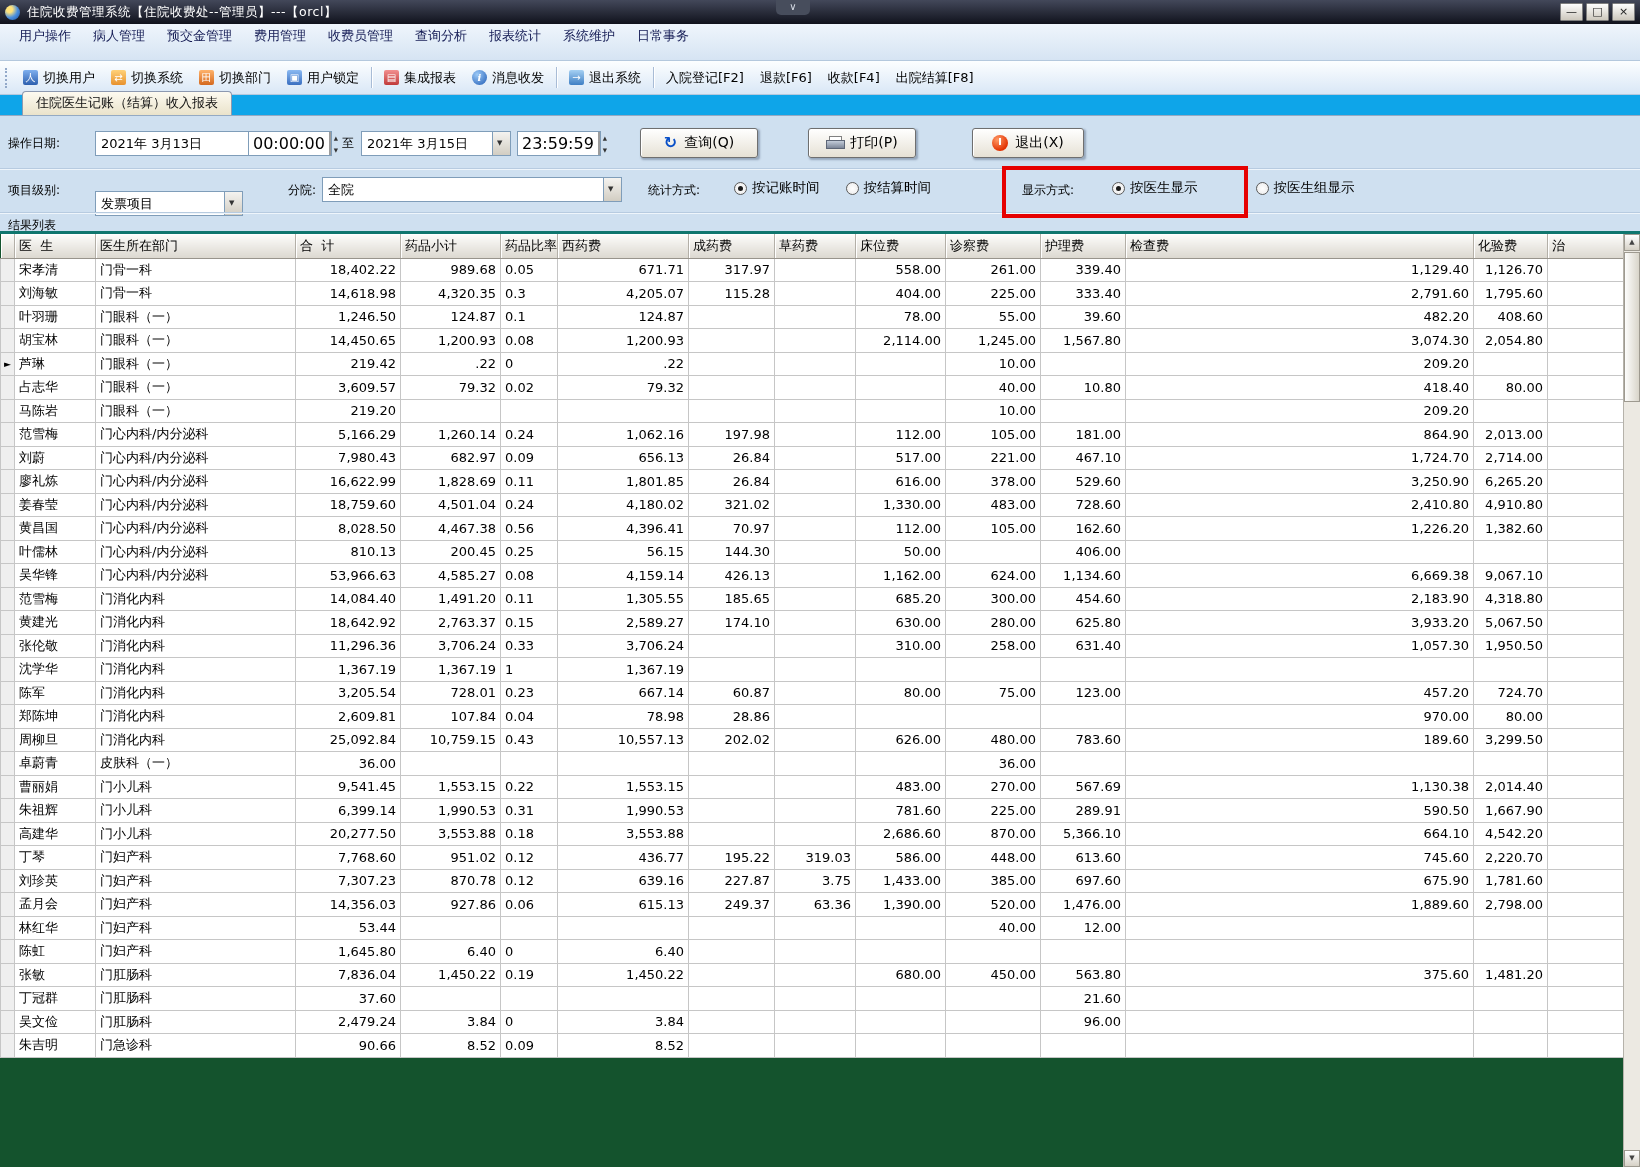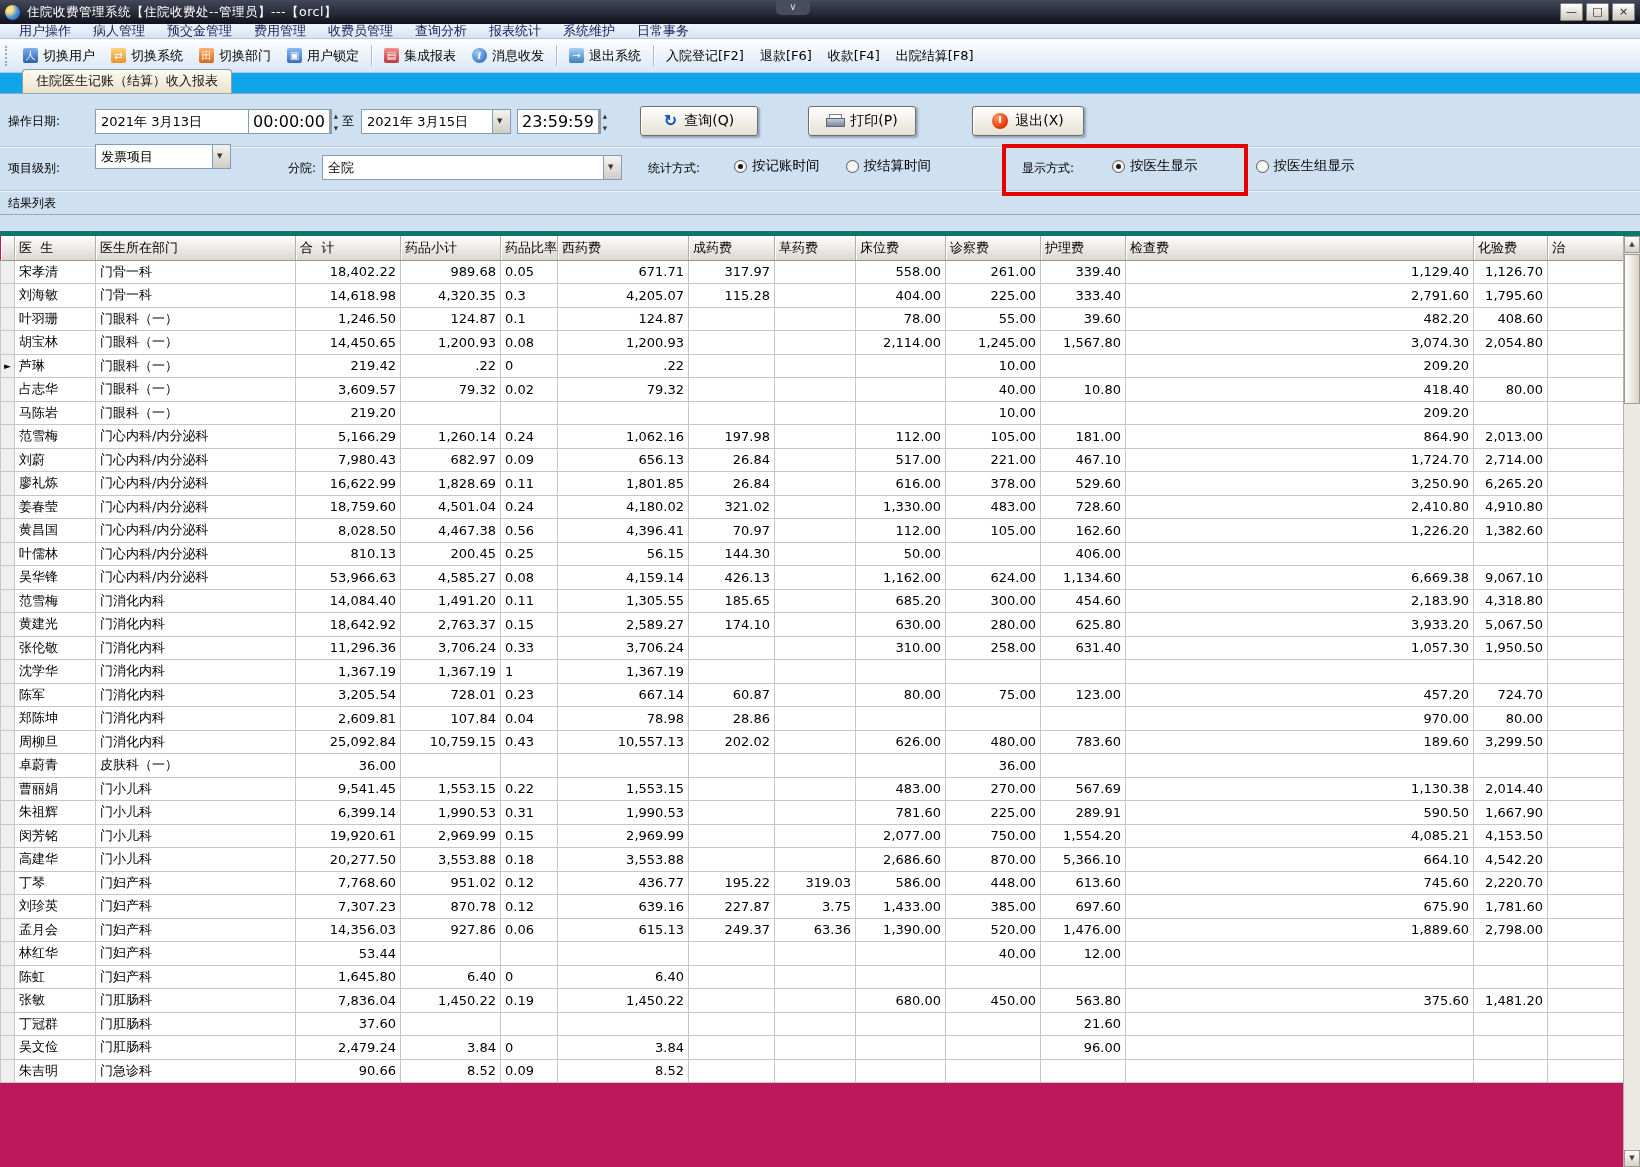--- a/index.html
+++ b/index.html
@@ -8,21 +8,21 @@
 
   
   .titlebar{height:24px;background:linear-gradient(#43485a,#10121c);display:flex;align-items:center;padding:0 5px;position:relative;color:#fff}
   .app-icon{width:15px;height:15px;border-radius:50%;background:radial-gradient(circle at 30% 30%,#ffe27a 20%,#4a8fe0 55%,#1c4f9c);flex:0 0 auto}
   .win-title{font-size:12.5px;margin-left:7px;letter-spacing:.5px;white-space:nowrap}
   .titlebar-chev{position:absolute;left:776px;top:0;width:34px;height:15px;background:#474d5c;color:#d7dce5;font-size:10px;line-height:13px;text-align:center;border-radius:0 0 5px 5px}
   .winbtns{margin-left:auto;display:flex;gap:3px}
   .winbtn{width:23px;height:18px;background:linear-gradient(#fefefe,#cdc8bd);border:1px solid #7f7f7f;border-radius:1px;font-size:11px;line-height:15px;text-align:center;color:#222}
 
   
-  .menubar{height:15px;background:linear-gradient(#eff5fc,#d6e4f3);border-bottom:1px solid #b4c8dd;display:flex;align-items:center;padding-left:8px}
+  .menubar{height:37px;background:linear-gradient(#eff5fc,#d6e4f3);border-bottom:1px solid #b4c8dd;display:flex;padding-left:8px}
   .menu-item{padding:3px 11px;font-size:13px;color:#151c55;white-space:nowrap}
 
   
   .toolbar{height:34px;background:linear-gradient(#fcfeff,#d9e7f6);border-bottom:1px solid #b4c8dd;display:flex;align-items:center;padding-left:3px}
   .tb-grip{width:5px;height:20px;border-left:2px dotted #93a9c9;margin:0 5px 0 2px}
   .tb-item{display:inline-flex;align-items:center;gap:5px;padding:4px 8px;font-size:13px;white-space:nowrap;border-radius:2px}
   .tb-sep{width:1px;height:21px;background:#a8bcd6;box-shadow:1px 0 0 #fff;margin:0 4px}
   .tbico{width:15px;height:15px;display:inline-block;border-radius:2px;font-size:10px;line-height:15px;text-align:center;color:#fff;flex:0 0 auto}
   .tbico-switch-user{background:linear-gradient(#7fb0ef,#2d5fae)}
   .tbico-switch-system{background:linear-gradient(#ffd27a,#e8912d)}
@@ -59,21 +59,21 @@
   .ico-print::after{content:"";position:absolute;left:0;top:4px;width:17px;height:7px;background:linear-gradient(#c3ccd9,#7c8698);border:1px solid #5d6676}
   .ico-exit{width:16px;height:16px;border-radius:50%;background:radial-gradient(circle at 35% 30%,#ff9a66,#e23000 72%);position:relative;display:inline-block}
   .ico-exit::after{content:"";position:absolute;left:7px;top:3px;width:2px;height:7px;background:#fff}
   .radio-group{display:flex;align-items:center}
   .radio-opt{display:inline-flex;align-items:center;gap:5px;font-size:13.5px;white-space:nowrap}
   .radio{width:13px;height:13px;border-radius:50%;background:radial-gradient(#fff,#e9e9e9);border:1px solid #5a5a5a;display:inline-block;position:relative;flex:0 0 auto}
   .radio.sel::after{content:"";position:absolute;left:3px;top:3px;width:5px;height:5px;border-radius:50%;background:#1a1a1a}
   .redbox{border:4px solid #e60000;pointer-events:none;z-index:5}
 
   
-  .gridwrap{position:absolute;left:0;right:0;top:231px;bottom:0;background:#be185d;border-top:5px solid #0f766e}
+  .gridwrap{position:absolute;left:0;right:0;top:231px;bottom:0;background:#14532d;border-top:3px solid #0f766e}
   table{border-collapse:collapse;table-layout:fixed;width:1623px;font-size:13px}
   th{height:24px;font-weight:normal;text-align:left;padding:0 4px;white-space:pre;overflow:hidden;background:linear-gradient(#fdfdfb,#dcd8d0);border-right:1px solid #b3afa7;border-bottom:1px solid #98948c;box-shadow:inset 1px 1px 0 #fff}
   td{height:23.5px;border:1px solid #c6c6c6;padding:0 4px;white-space:nowrap;overflow:hidden}
   td.num{text-align:right}
   td.txt{text-align:left}
   td.mark{padding:0;text-align:center;font-size:9px;color:#000;background:#efefef;border:1px solid #c6c6c6}
   tbody tr{background:#fff}
 
   
   .vscroll{position:absolute;top:0;bottom:0;right:0;width:17px;background:#ece9e2;border-left:1px solid #b5b2aa}
@@ -199,21 +199,21 @@
     <span>打印(P)</span>
   </button>
   <button class="btn3d" style="left:972px;top:12px;width:112px">
     <span class="ico-exit"></span>
     <span>退出(X)</span>
   </button>
 
   <div class="hline" style="top:52px"></div>
 
   <span class="flabel" style="left:8px;top:66px">项目级别:</span>
-  <div class="combo" style="left:95px;top:50px;width:136px">
+  <div class="combo" style="left:95px;top:75px;width:148px">
     <span class="val">发票项目</span>
     <span class="drop"></span>
   </div>
 
   <span class="flabel" style="left:288px;top:66px">分院:</span>
   <div class="combo" style="left:322px;top:61px;width:300px">
     <span class="val">全院</span>
     <span class="drop"></span>
   </div>
 
@@ -689,37 +689,20 @@
           <td class="num"></td>
           <td class="num">781.60</td>
           <td class="num">225.00</td>
           <td class="num">289.91</td>
           <td class="num">590.50</td>
           <td class="num">1,667.90</td>
           <td></td>
         </tr>
         <tr>
           <td class="mark"></td>
-          <td class="txt">闵芳铭</td>
-          <td class="txt">门小儿科</td>
-          <td class="num">19,920.61</td>
-          <td class="num">2,969.99</td>
-          <td class="txt">0.15</td>
-          <td class="num">2,969.99</td>
-          <td class="num"></td>
-          <td class="num"></td>
-          <td class="num">2,077.00</td>
-          <td class="num">750.00</td>
-          <td class="num">1,554.20</td>
-          <td class="num">4,085.21</td>
-          <td class="num">4,153.50</td>
-          <td></td>
-        </tr>
-        <tr>
-          <td class="mark"></td>
           <td class="txt">高建华</td>
           <td class="txt">门小儿科</td>
           <td class="num">20,277.50</td>
           <td class="num">3,553.88</td>
           <td class="txt">0.18</td>
           <td class="num">3,553.88</td>
           <td class="num"></td>
           <td class="num"></td>
           <td class="num">2,686.60</td>
           <td class="num">870.00</td>

